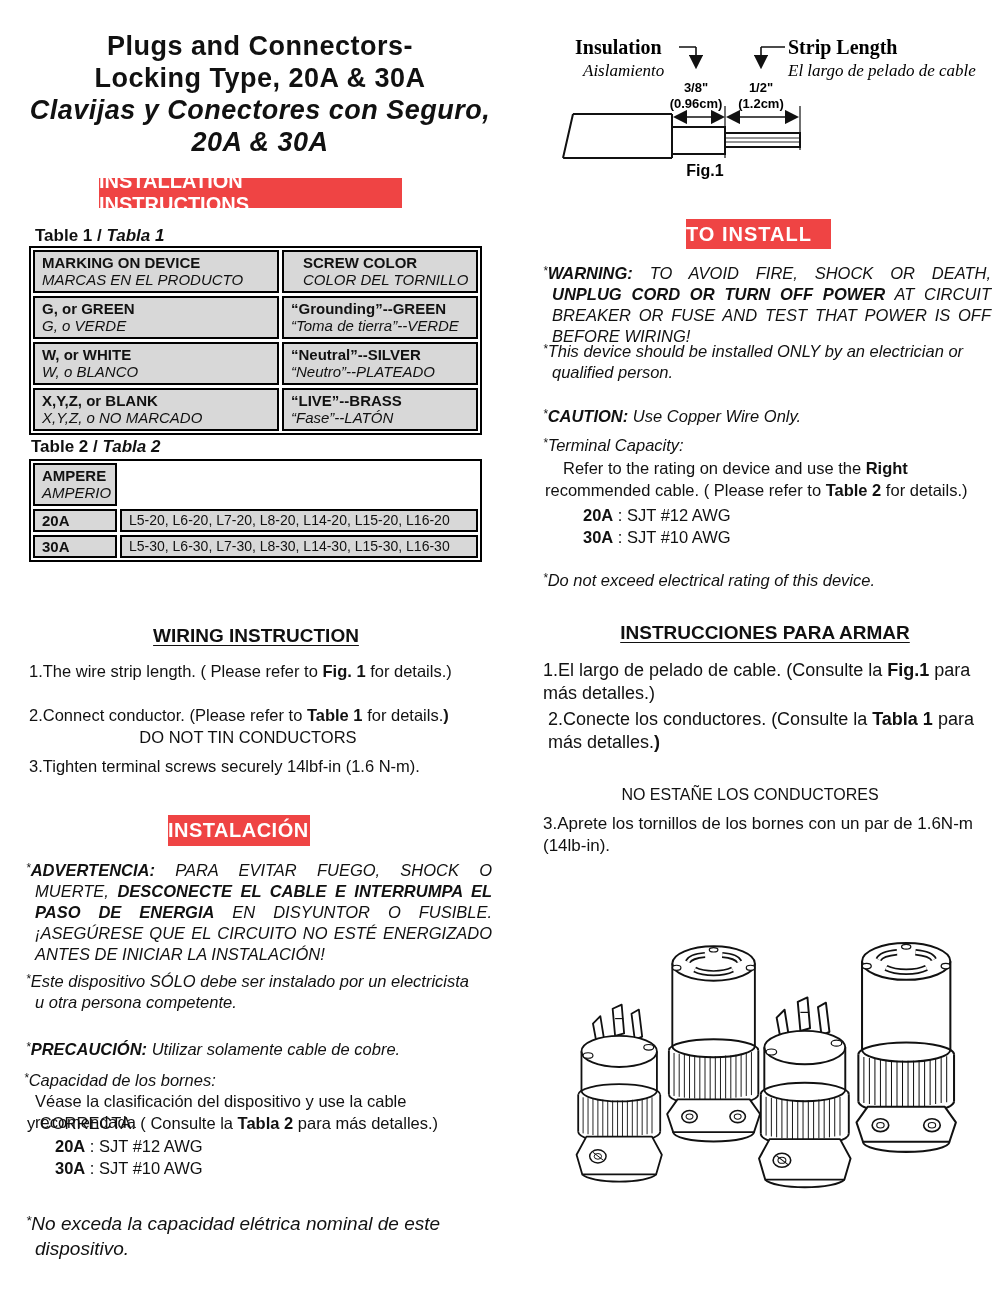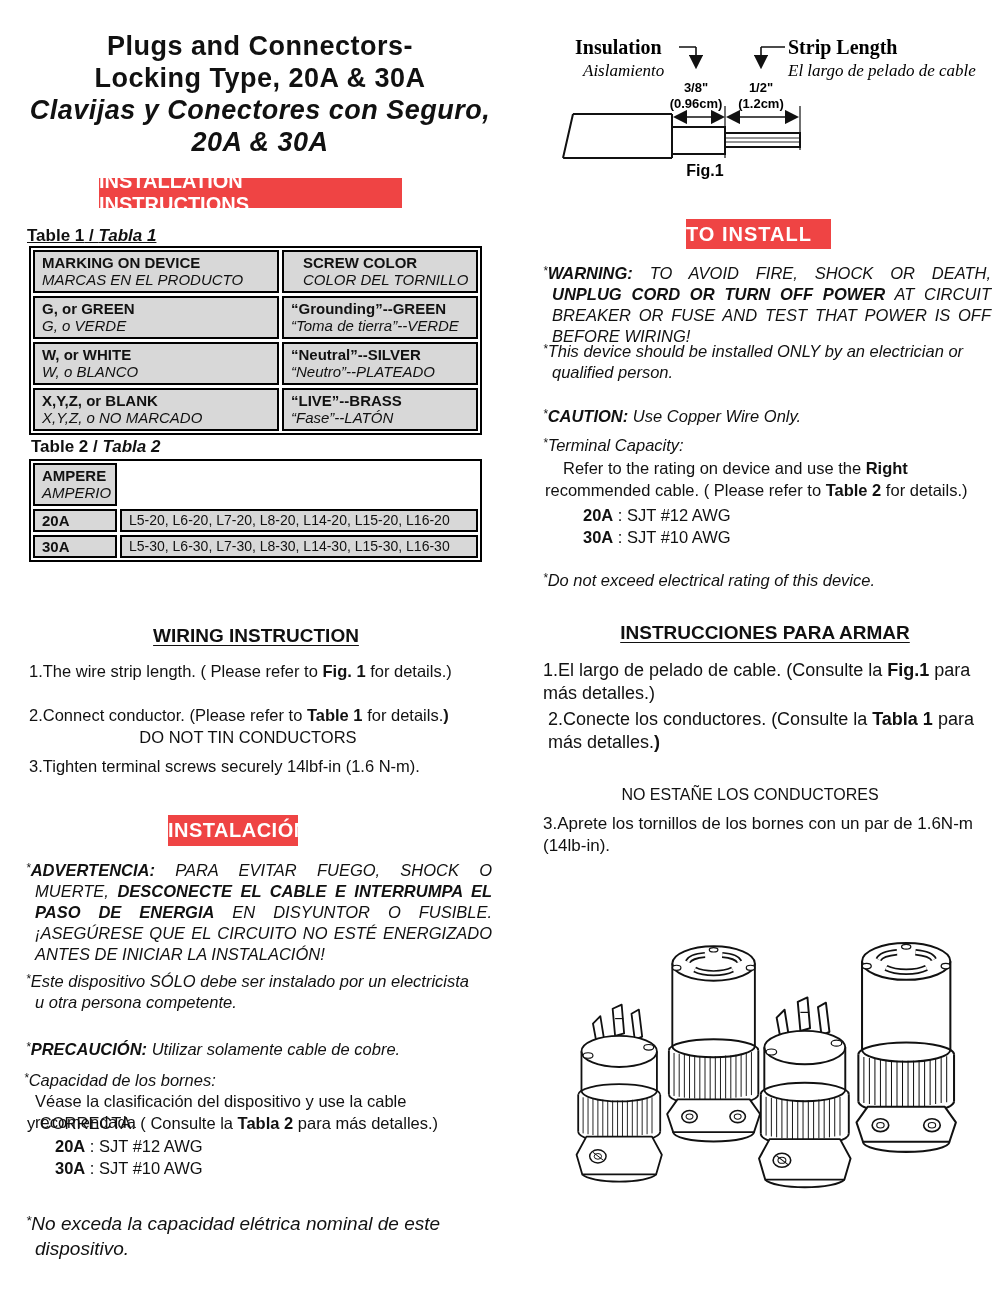--- a/index.html
+++ b/index.html
@@ -14,21 +14,21 @@
 
   
   .doc-title { left:14px; top:30px; width:492px; text-align:center;
     font-size:27px; font-weight:bold; line-height:32px; letter-spacing:.5px; }
   .doc-title .es { font-style:italic; }
 
   
   .banner { background:#ef4444; color:#fff; font-weight:bold;
     display:flex; align-items:center; justify-content:flex-start; }
   .banner1 { left:99px; top:178px; width:303px; height:30px; font-size:20px; word-spacing:9px; }
-  .banner2 { left:168px; top:815px; width:130px; height:31px; font-size:20px; letter-spacing:.5px; }
+  .banner2 { left:168px; top:815px; width:142px; height:31px; font-size:20px; letter-spacing:.5px; }
   .banner3 { left:686px; top:219px; width:145px; height:30px; font-size:20px; letter-spacing:1px; }
 
   
   .tbl-caption { font-size:17px; }
   .tbl { border:2px solid #000; background:#fff; padding:2px; }
   .trow { display:flex; gap:3px; margin-bottom:3px; }
   .trow:last-child { margin-bottom:0; }
   .tcell { background:#d8d8d8; border:2px solid #000; padding:2px 6px 3px 7px; }
   .tcell .en { font-weight:bold; font-size:15px; line-height:17px; }
   .tcell .es { font-style:italic; font-size:15px; line-height:17px; }
@@ -58,21 +58,21 @@
     <div>Plugs and Connectors-</div>
     <div>Locking Type, 20A &amp; 30A</div>
     <div class="es">Clavijas y Conectores con Seguro,</div>
     <div class="es">20A &amp; 30A</div>
   </div>
 
   <div class="abs banner banner1">
     <span>INSTALLATION INSTRUCTIONS</span>
   </div>
 
-  <div class="abs tbl-caption" style="left:27px; top:226px;text-decoration:underline;"><span style="font-weight: bold;">Table 1</span><span style="font-weight: bold;"> / </span><span style="font-weight: bold; font-style: italic;">Tabla 1</span></div>
+  <div class="abs tbl-caption" style="left:35px; top:226px;"><span style="font-weight: bold;">Table 1</span><span style="font-weight: bold;"> / </span><span style="font-weight: bold; font-style: italic;">Tabla 1</span></div>
 
   <div class="abs tbl" style="left:29px; top:246px; width:453px;">
     <div class="trow">
       <div class="tcell t1c1">
         <div class="en">MARKING ON DEVICE</div>
         <div class="es">MARCAS EN EL PRODUCTO</div>
       </div>
       <div class="tcell t1c2">
         <div class="en" style="padding-left:12px;">SCREW COLOR</div>
         <div class="es" style="padding-left:12px;">COLOR DEL TORNILLO</div>

